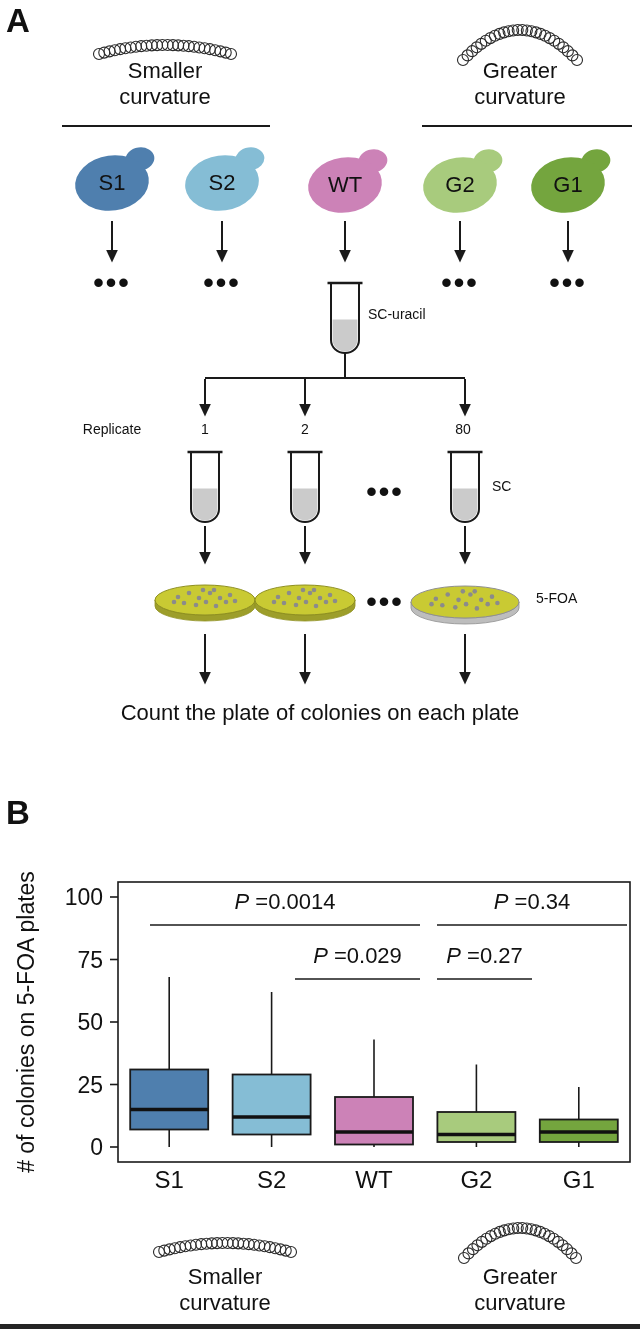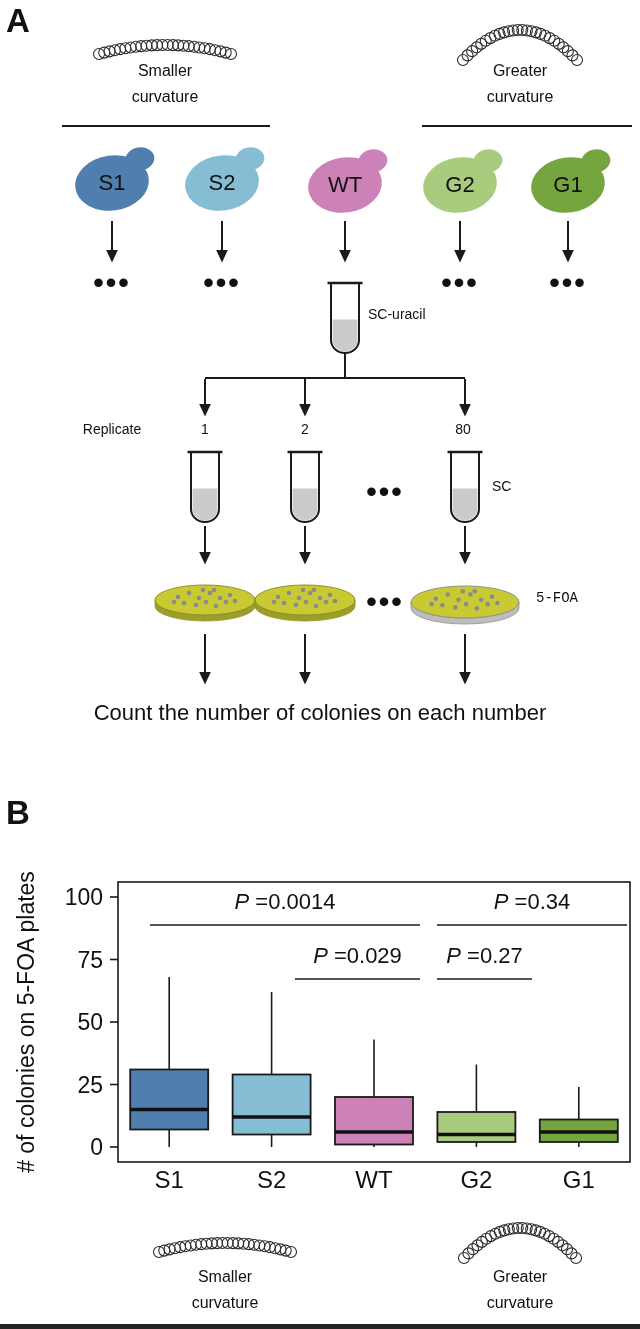--- a/index.html
+++ b/index.html
@@ -4,21 +4,21 @@
 <style>
   html,body{margin:0;padding:0;background:#fff;}
   #root{position:relative;width:640px;height:1329px;background:#ffffff;
         font-family:"Liberation Sans",sans-serif;color:#111;overflow:hidden;}
   #art{position:absolute;left:0;top:0;}
   #art text{font-family:"Liberation Sans",sans-serif;}
   .txt{position:absolute;color:#111;}
   .center{text-align:center;}
   .prewrap{white-space:pre-line;}
   .panel-label{font-size:33px;font-weight:700;}
-  .curv{font-size:16px;line-height:26px;}
+  .curv{font-size:22px;line-height:26px;}
   .small-label{font-size:14px;}
   .cell-label{font-size:22px;font-weight:400;}
   .dots{font-size:30px;font-weight:700;letter-spacing:2px;line-height:30px;}
   .caption{font-size:22px;}
   .bottom-edge{position:absolute;left:0;bottom:0;width:640px;height:5px;background:#242424;}
 </style>
 </head>
 <body>
 
 <div id="root">
@@ -334,23 +334,23 @@
 
   <div class="txt small-label center" style="left:52px;top:421px;width:120px;">Replicate</div>
   <div class="txt small-label center" style="left:185px;top:421px;width:40px;">1</div>
   <div class="txt small-label center" style="left:285px;top:421px;width:40px;">2</div>
   <div class="txt small-label center" style="left:443px;top:421px;width:40px;">80</div>
 
   <div class="txt dots center" style="left:350px;top:477px;width:70px;">•••</div>
   <div class="txt small-label" style="left:492px;top:478px;">SC</div>
 
   <div class="txt dots center" style="left:350px;top:587px;width:70px;">•••</div>
-  <div class="txt small-label" style="left:536px;top:590px;font-family:Liberation Mono, monospace;">5-FOA</div>
-
-  <div class="txt caption center" style="left:0;top:700px;width:640px;">Count the number of colonies on each number</div>
+  <div class="txt small-label" style="left:536px;top:590px;">5-FOA</div>
+
+  <div class="txt caption center" style="left:0;top:700px;width:640px;">Count the plate of colonies on each plate</div>
 
   <div class="txt panel-label" style="left:6px;top:794px;">B</div>
 
   <div class="txt curv center prewrap" style="left:125px;top:1264px;width:200px;">Smaller
 curvature</div>
   <div class="txt curv center prewrap" style="left:420px;top:1264px;width:200px;">Greater
 curvature</div>
 
   <div class="bottom-edge"></div>
 </div>

